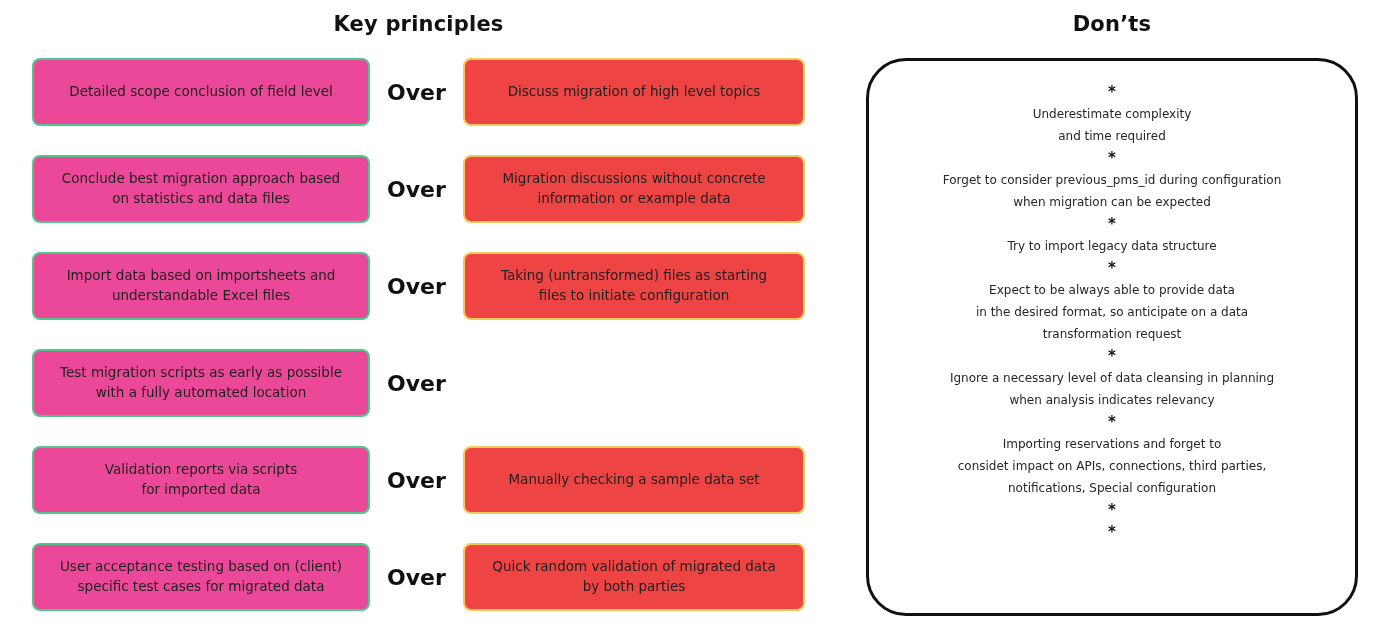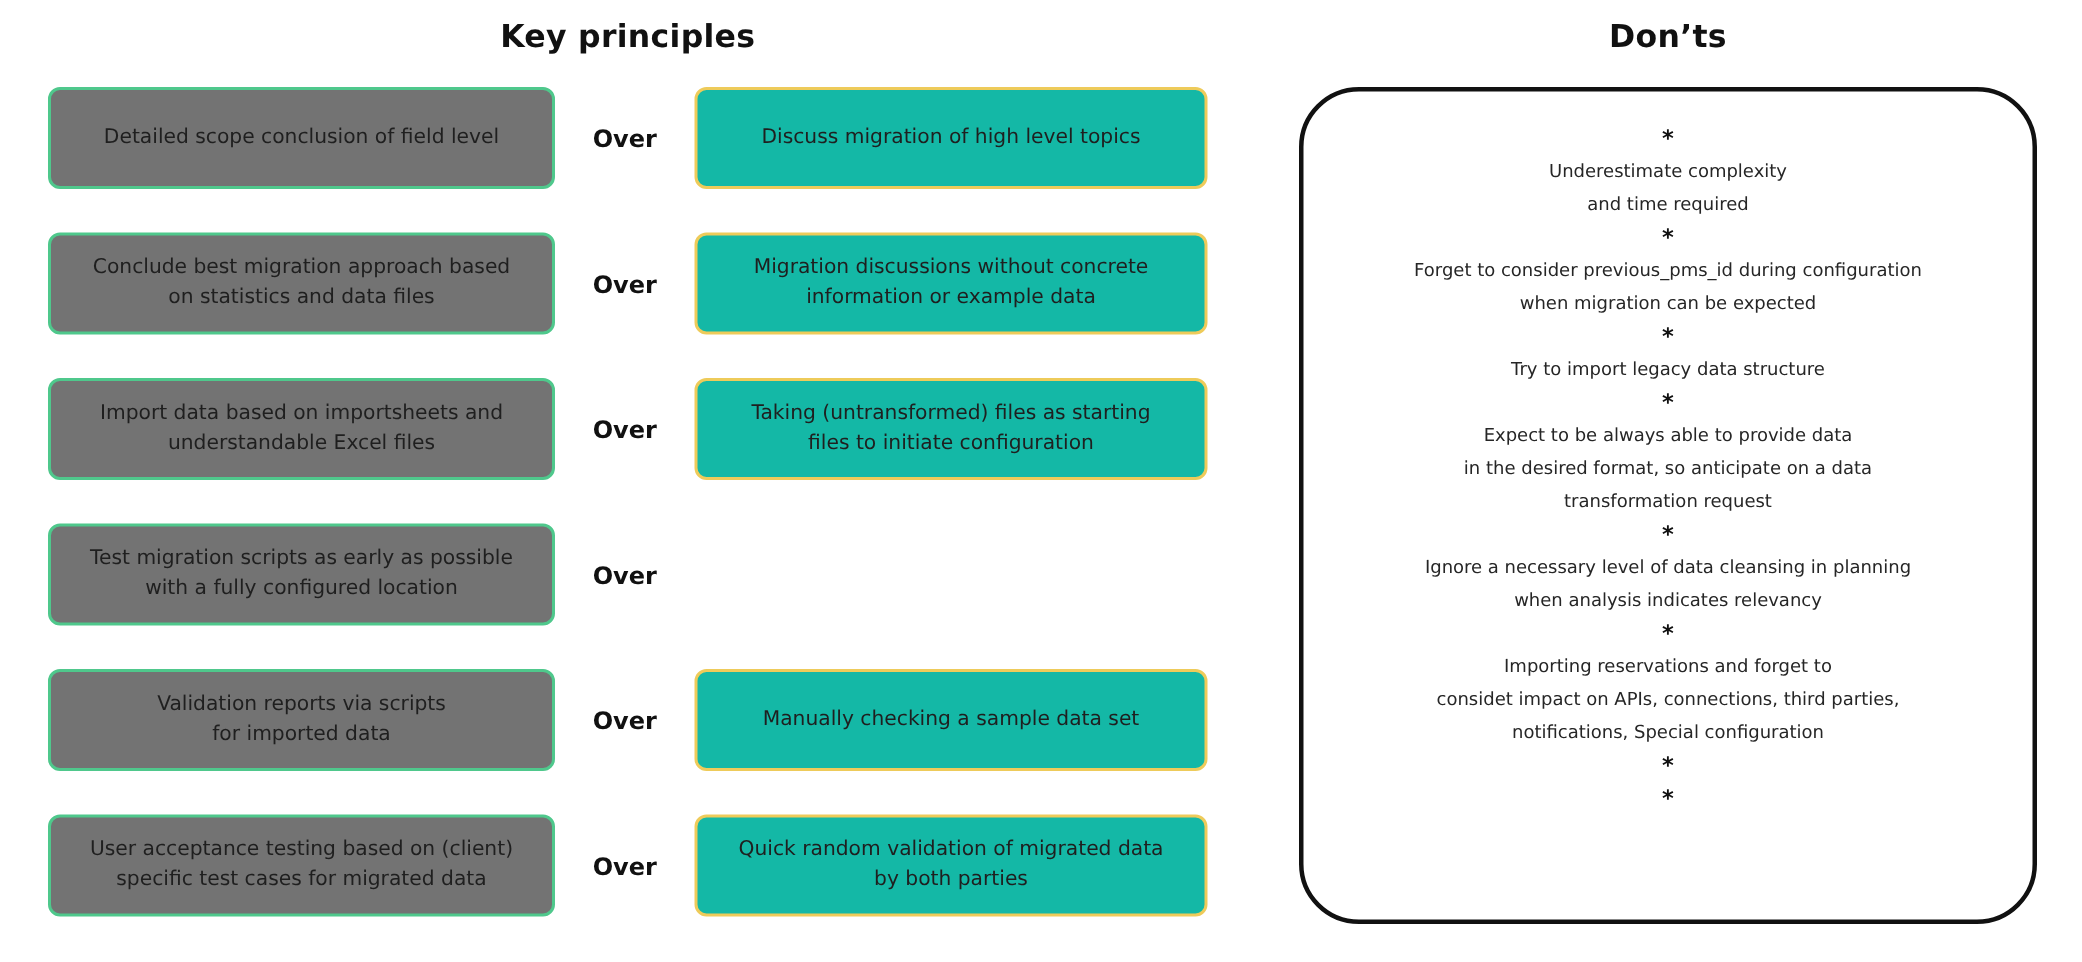--- a/index.html
+++ b/index.html
@@ -44,26 +44,26 @@
     border-radius: 8px;
     display: flex;
     align-items: center;
     justify-content: center;
     text-align: center;
     padding: 6px 10px;
     font-size: 13.5px;
     line-height: 1.45;
     white-space: pre-line;
   }
-  .box.green  { background: #737373; border: 2px solid #4fc88c; }
-  .box.yellow { background: #14b8a6; border: 2px solid #eecb5a; }
+  .box.green  { background: #ec4899; border: 2px solid #4fc88c; }
+  .box.yellow { background: #ef4444; border: 2px solid #eecb5a; }
   .over {
     text-align: center;
     font-weight: 700;
-    font-size: 16px;
+    font-size: 22px;
     color: #111;
   }
 
   .donts-box {
     position: absolute;
     left: 866px; top: 58px;
     width: 492px; height: 558px;
     border: 3px solid #111;
     border-radius: 40px;
     background: #ffffff;
@@ -111,21 +111,21 @@
     <div class="row">
       <div class="box green">Import data based on importsheets and
 understandable Excel files</div>
       <div class="over">Over</div>
       <div class="box yellow">Taking (untransformed) files as starting
 files to initiate configuration</div>
     </div>
 
     <div class="row">
       <div class="box green">Test migration scripts as early as possible
-with a fully configured location</div>
+with a fully automated location</div>
       <div class="over">Over</div>
     </div>
 
     <div class="row">
       <div class="box green">Validation reports via scripts
 for imported data</div>
       <div class="over">Over</div>
       <div class="box yellow">Manually checking a sample data set</div>
     </div>
 

